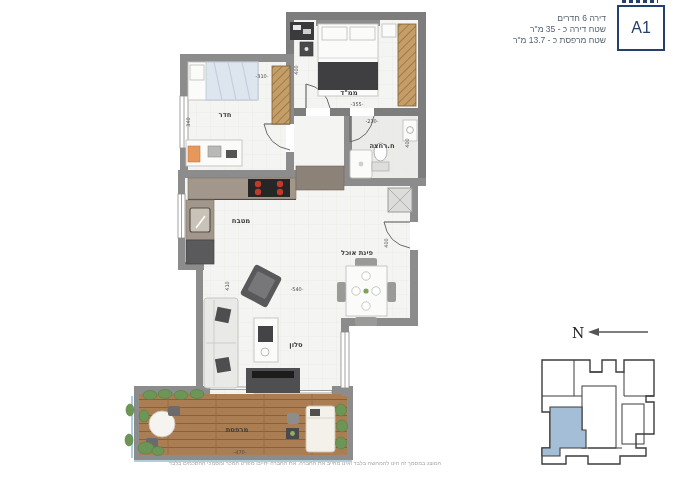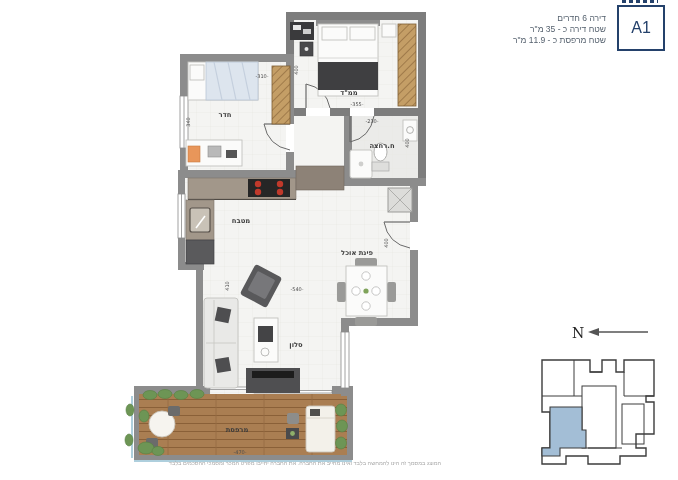--- a/index.html
+++ b/index.html
@@ -29,21 +29,21 @@
   .furn-d{fill:#4a4a4c;stroke:#353537;stroke-width:0.6;}
 </style>
 </head>
 <body>
 
 <div class="canvas">
 
   <div class="header-info">
     <div>דירה 6 חדרים</div>
     <div>שטח דירה כ - 35 מ"ר</div>
-    <div>שטח מרפסת כ - 11.9 מ"ר</div>
+    <div>שטח מרפסת כ - 13.7 מ"ר</div>
   </div>
   <div class="clip-frag"></div>
   <div class="unit-box">
     <span>A1</span>
   </div>
 
   <svg width="678" height="480" viewBox="0 0 678 480">
     <defs>
       <pattern id="tile" width="14" height="14" patternUnits="userSpaceOnUse">
         <path d="M14 0H0V14" fill="none" stroke="#e6e6e3" stroke-width="0.7"></path>

